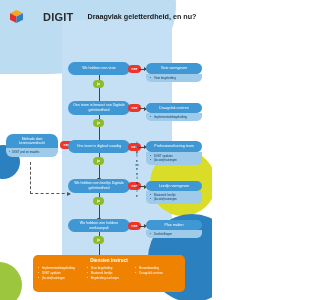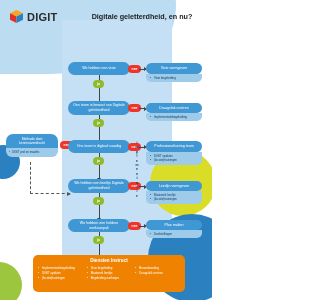--- a/index.html
+++ b/index.html
@@ -49,21 +49,21 @@
   #bg-blue-dot-left {
     left: -14px; top: 145px;
     width: 34px; height: 34px;
     background: #2b80c0;
   }
 
   
   #header { position: relative; z-index: 3; height: 30px; }
   #logo {
     position: absolute; left: 9px; top: 9px;
-    display: flex; align-items: center; gap: 3px;
+    display: flex; align-items: center; gap: 19px;
   }
   #cube { width: 15px; height: 15px; position: relative; }
   #cube svg { display: block; }
   #logo-text {
     font-size: 11px; font-weight: bold; letter-spacing: .2px;
     color: #2b2b2b;
   }
   #page-title {
     position: absolute; left: 78px; top: 12px;
     width: 128px;
@@ -220,21 +220,21 @@
   <div id="logo">
     <span id="cube">
       <svg width="15" height="15" viewBox="0 0 30 30">
         <polygon points="15,2 28,8.5 15,15 2,8.5" fill="#f5a623"></polygon>
         <polygon points="2,8.5 15,15 15,28 2,21.5" fill="#e03127"></polygon>
         <polygon points="15,15 28,8.5 28,21.5 15,28" fill="#2b80c0"></polygon>
       </svg>
     </span>
     <span id="logo-text">DIGIT</span>
   </div>
-  <div id="page-title">Digitale geletterdheid, en nu?</div>
+  <div id="page-title">Draagvlak geletterdheid, en nu?</div>
 </div>
 
 <div id="flow">
 
   <div id="rail-text">implementatie</div>
 
   <div class="pill q" style="top:32px;height:13px;">We hebben een visie</div>
   <div class="badge nee" style="left:128px;top:34.5px;">nee</div>
   <div class="arrow-h" style="left:139px;top:38.5px;width:6px;"></div>
   <div class="pill act" style="top:33px;height:11px;">Visie vormgeven</div>

